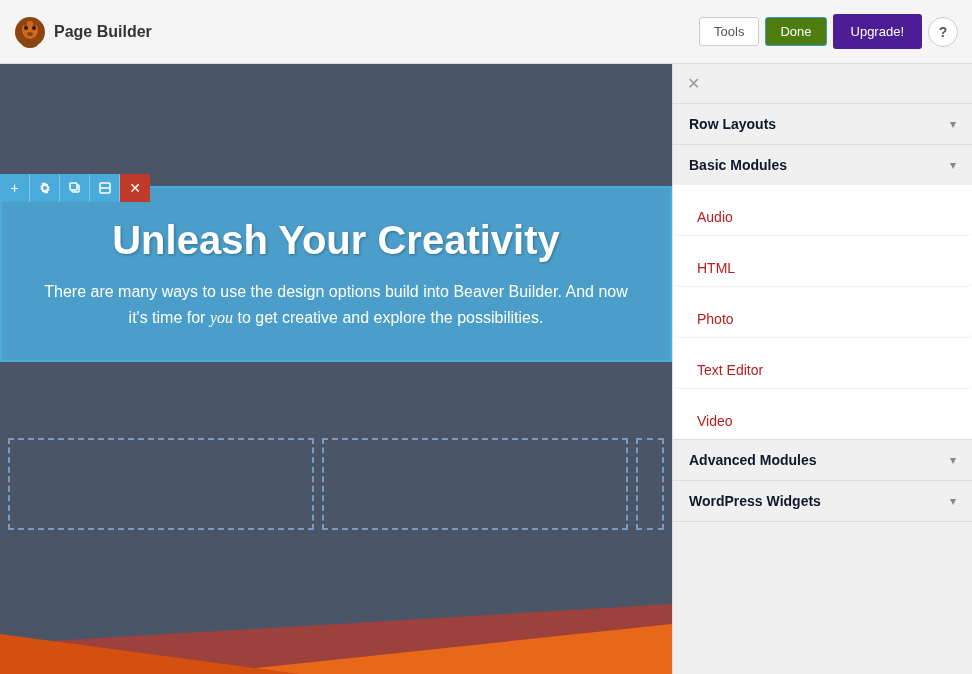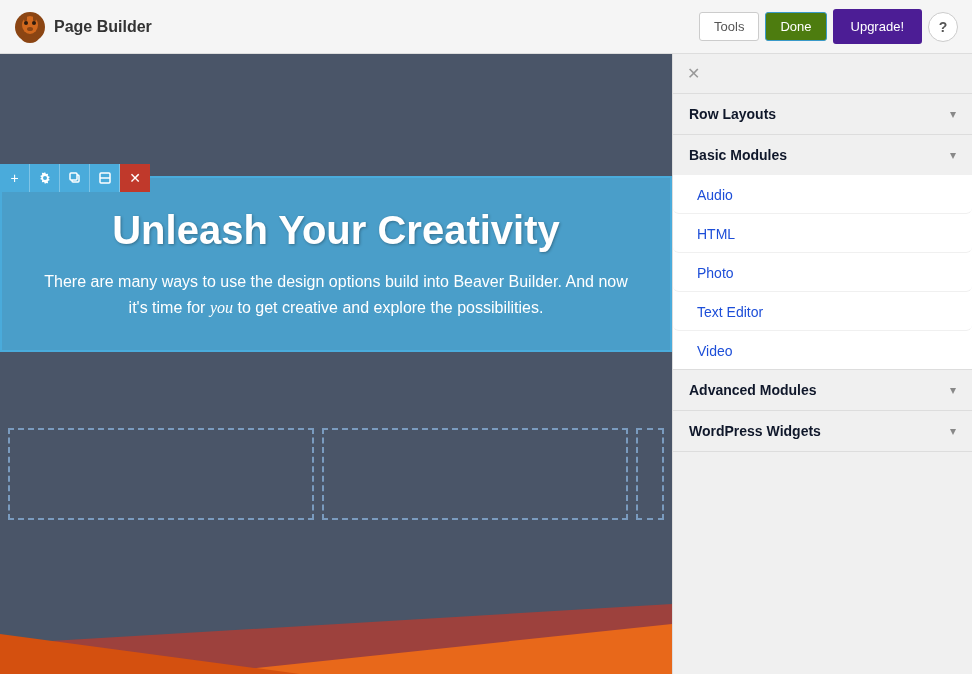--- a/index.html
+++ b/index.html
@@ -1,20 +1,20 @@
 <!DOCTYPE html>
 <html><head>
   <meta charset="utf-8">
   <style>
     * { box-sizing: border-box; margin: 0; padding: 0; }
     body { font-family: -apple-system, BlinkMacSystemFont, 'Segoe UI', sans-serif; width: 972px; height: 674px; overflow: hidden; display: flex; flex-direction: column; }
 
     
     .header {
-      height: 54px;
+      height: 64px;
       background: #f5f5f5;
       border-bottom: 1px solid #ddd;
       display: flex;
       align-items: center;
       padding: 0 14px;
       flex-shrink: 0;
     }
     .header-logo {
       display: flex;
       align-items: center;
@@ -221,23 +221,23 @@
     .chevron {
       color: #888;
       font-size: 12px;
     }
 
     .sidebar-items {
       background: #fff;
     }
 
     .sidebar-item {
-      padding: 12px 16px 10px 24px;
+      padding: 24px 16px 10px 24px;
       font-size: 14px;
-      color: #1d4ed8;
+      color: #b91c1c;
       border-bottom: 1px solid #f0f0f0;
       cursor: pointer;
       border-radius: 6px;
     }
     .sidebar-item:last-child { border-bottom: none; }
 
     
   </style>
 </head>
 <body>

